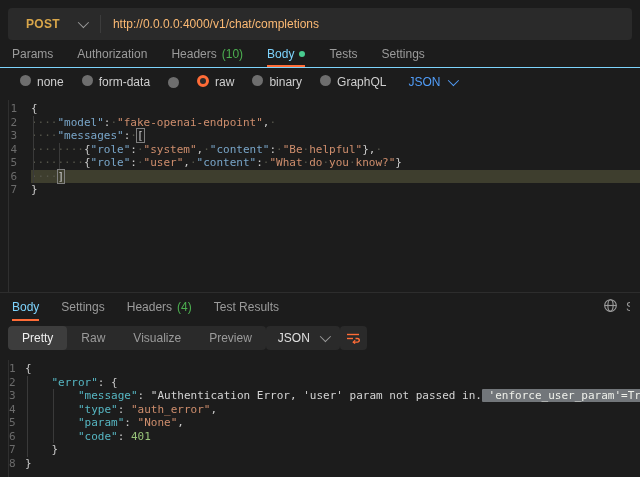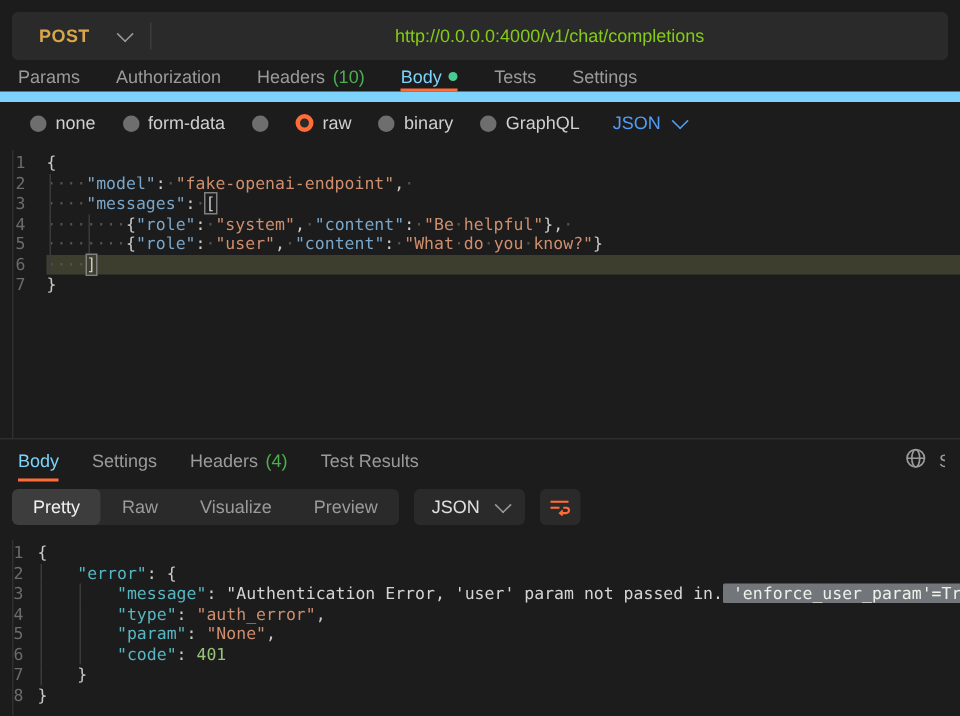--- a/index.html
+++ b/index.html
@@ -13,34 +13,34 @@
   .app { display:flex; flex-direction:column; height:100%; }
 
   
   .url-row { margin:8px 8px 0 8px; height:32px; background:#2a2a2a; border-radius:4px;
              display:flex; align-items:center; overflow:hidden; }
   .method-box { display:flex; align-items:center; gap:18px; padding:0 14px 0 18px; cursor:pointer; }
   .method-label { font-size:12px; font-weight:700; color:#d9a64a; letter-spacing:.3px; }
   .chev { width:8px; height:8px; border-right:1.5px solid #9a9a9a; border-bottom:1.5px solid #9a9a9a;
           transform:rotate(45deg) translateY(-2px); display:inline-block; }
   .vdivider { width:1px; height:18px; background:#3c3c3c; }
-  .url-text { font-size:12px; color:#84cc16; padding:0 12px; flex:1; white-space:nowrap;text-align:center; }
+  .url-text { font-size:12px; color:#fdba74; padding:0 12px; flex:1; white-space:nowrap; }
 
   
   .req-tabs { display:flex; align-items:center; gap:24px; padding:0 12px; height:28px;
-              font-size:12px; color:#9b9b9b; border-bottom:7px solid #7dd3fc; }
+              font-size:12px; color:#9b9b9b; border-bottom:1px solid #7dd3fc; }
   .tab { position:relative; height:100%; display:flex; align-items:center; gap:5px; cursor:pointer; white-space:nowrap; }
   .tab.active { color:#7dd3fc; }
   .tab.active::after { content:""; position:absolute; left:0; right:0; bottom:0; height:2px; background:#ff6c37; }
   .count-green { color:#4caf50; }
   .green-dot { width:6px; height:6px; border-radius:50%; background:#49cc90; display:inline-block; }
 
   
   .type-row { display:flex; align-items:center; gap:18px; padding:0 12px 0 20px; height:28px; font-size:12px; color:#cfcfcf; }
-  .radio-opt { display:flex; align-items:center; gap:6px; cursor:pointer; }
+  .radio-opt { display:flex; align-items:flex-start; gap:6px; cursor:pointer; }
   .radio { width:11px; height:11px; border-radius:50%; background:#6e6e6e; display:inline-block; }
   .radio.sel { background:#2a2a2a; border:3.5px solid #ff6c37; width:12px; height:12px; }
   .json-select { display:flex; align-items:center; gap:8px; color:#519df8; cursor:pointer; margin-left:4px; }
   .json-select .chev { border-color:#519df8; }
 
   
   .editor { font-family:"DejaVu Sans Mono", monospace; font-size:11px; line-height:13.5px; }
   .req-editor { margin:4px 0 0 8px; border-left:1px solid #2f2f2f; padding-top:2px; height:192px; }
   .res-editor { margin:4px 0 0 8px; border-left:1px solid #2f2f2f; padding-top:2px; flex:1; }
   .code-line { display:flex; }
@@ -59,21 +59,21 @@
   .tok-w { color:#55554a; }
   .tok-sel { background:#72767a; color:#eef0ea; border-radius:1px; }
   .box { outline:1px solid #808080; }
 
   
   .res-section { border-top:1px solid #2d2d2d; display:flex; flex-direction:column; flex:1; }
   .res-tabs { display:flex; align-items:center; gap:22px; padding:0 12px; height:28px;
               font-size:12px; color:#9b9b9b; position:relative; }
   .res-right { position:absolute; right:10px; top:0; bottom:0; display:flex; align-items:center; gap:8px; }
   .clipped-status { width:4px; overflow:hidden; color:#9b9b9b; font-size:12px; }
-  .res-toolbar { display:flex; align-items:center; gap:10px; padding:5px 8px 6px 8px; }
+  .res-toolbar { display:flex; align-items:center; gap:0; padding:5px 8px 6px 8px; }
   .seg-group { display:flex; background:#2a2a2a; border-radius:4px; overflow:hidden; }
   .seg { padding:5px 14px; font-size:12px; color:#9b9b9b; cursor:pointer; border-radius:4px; }
   .seg.active { background:#3d3d3d; color:#f0f0f0; }
   .res-json { display:flex; align-items:center; gap:10px; background:#2a2a2a; border-radius:4px;
               padding:5px 12px; font-size:12px; color:#e0e0e0; cursor:pointer; }
   .icon-btn { background:#2a2a2a; border-radius:4px; width:27px; height:24px;
               display:flex; align-items:center; justify-content:center; cursor:pointer; }
 </style>
 </head>
 <body>

